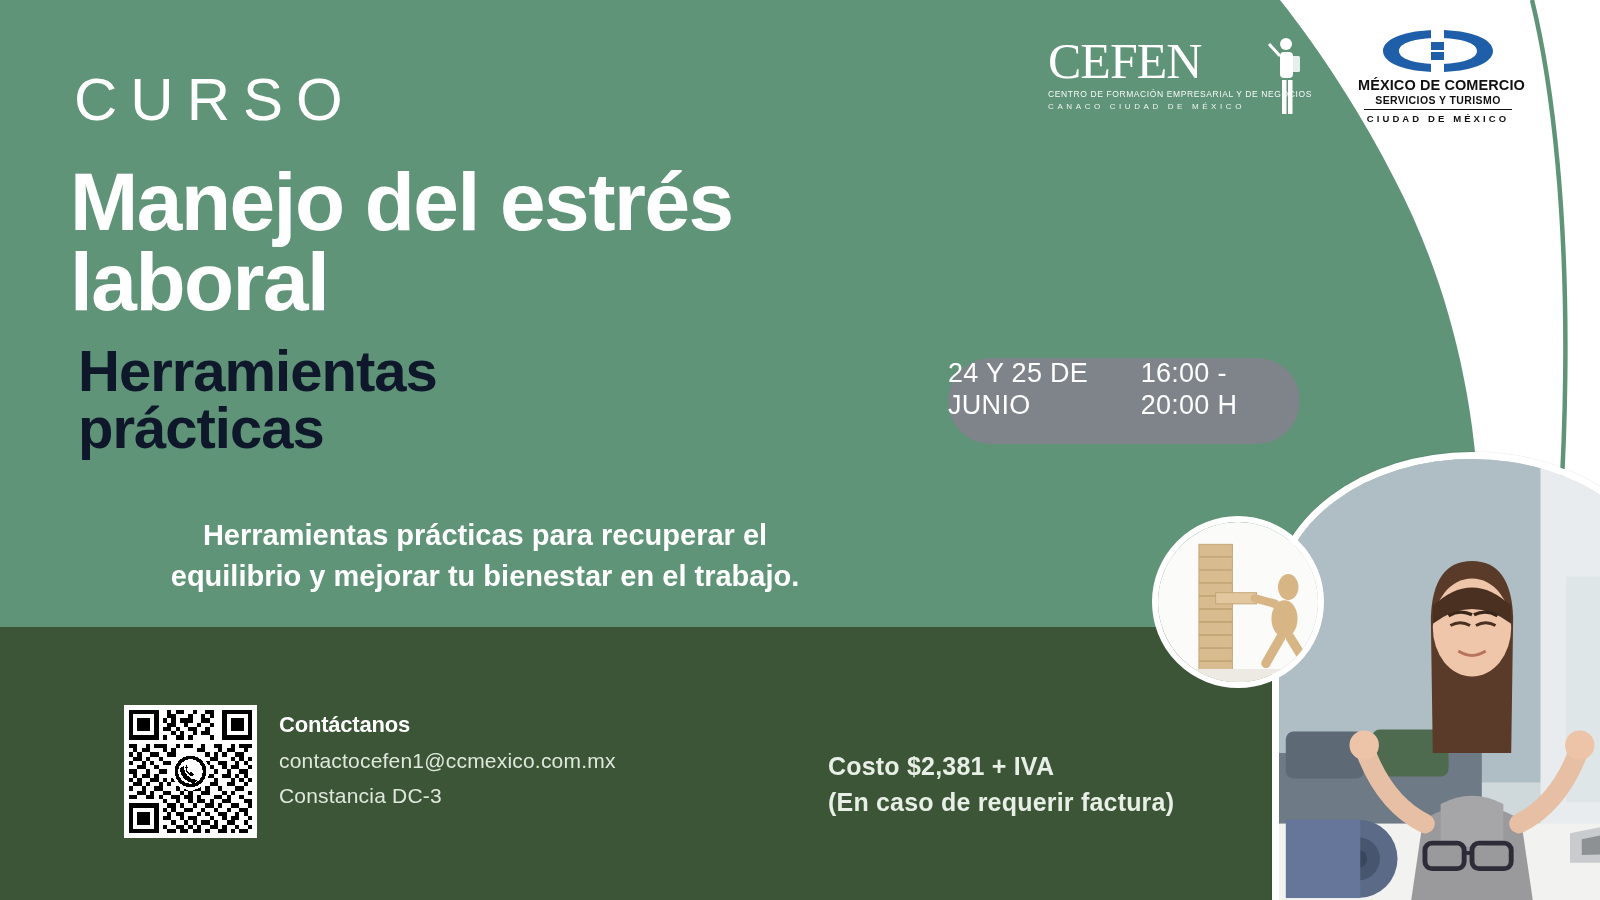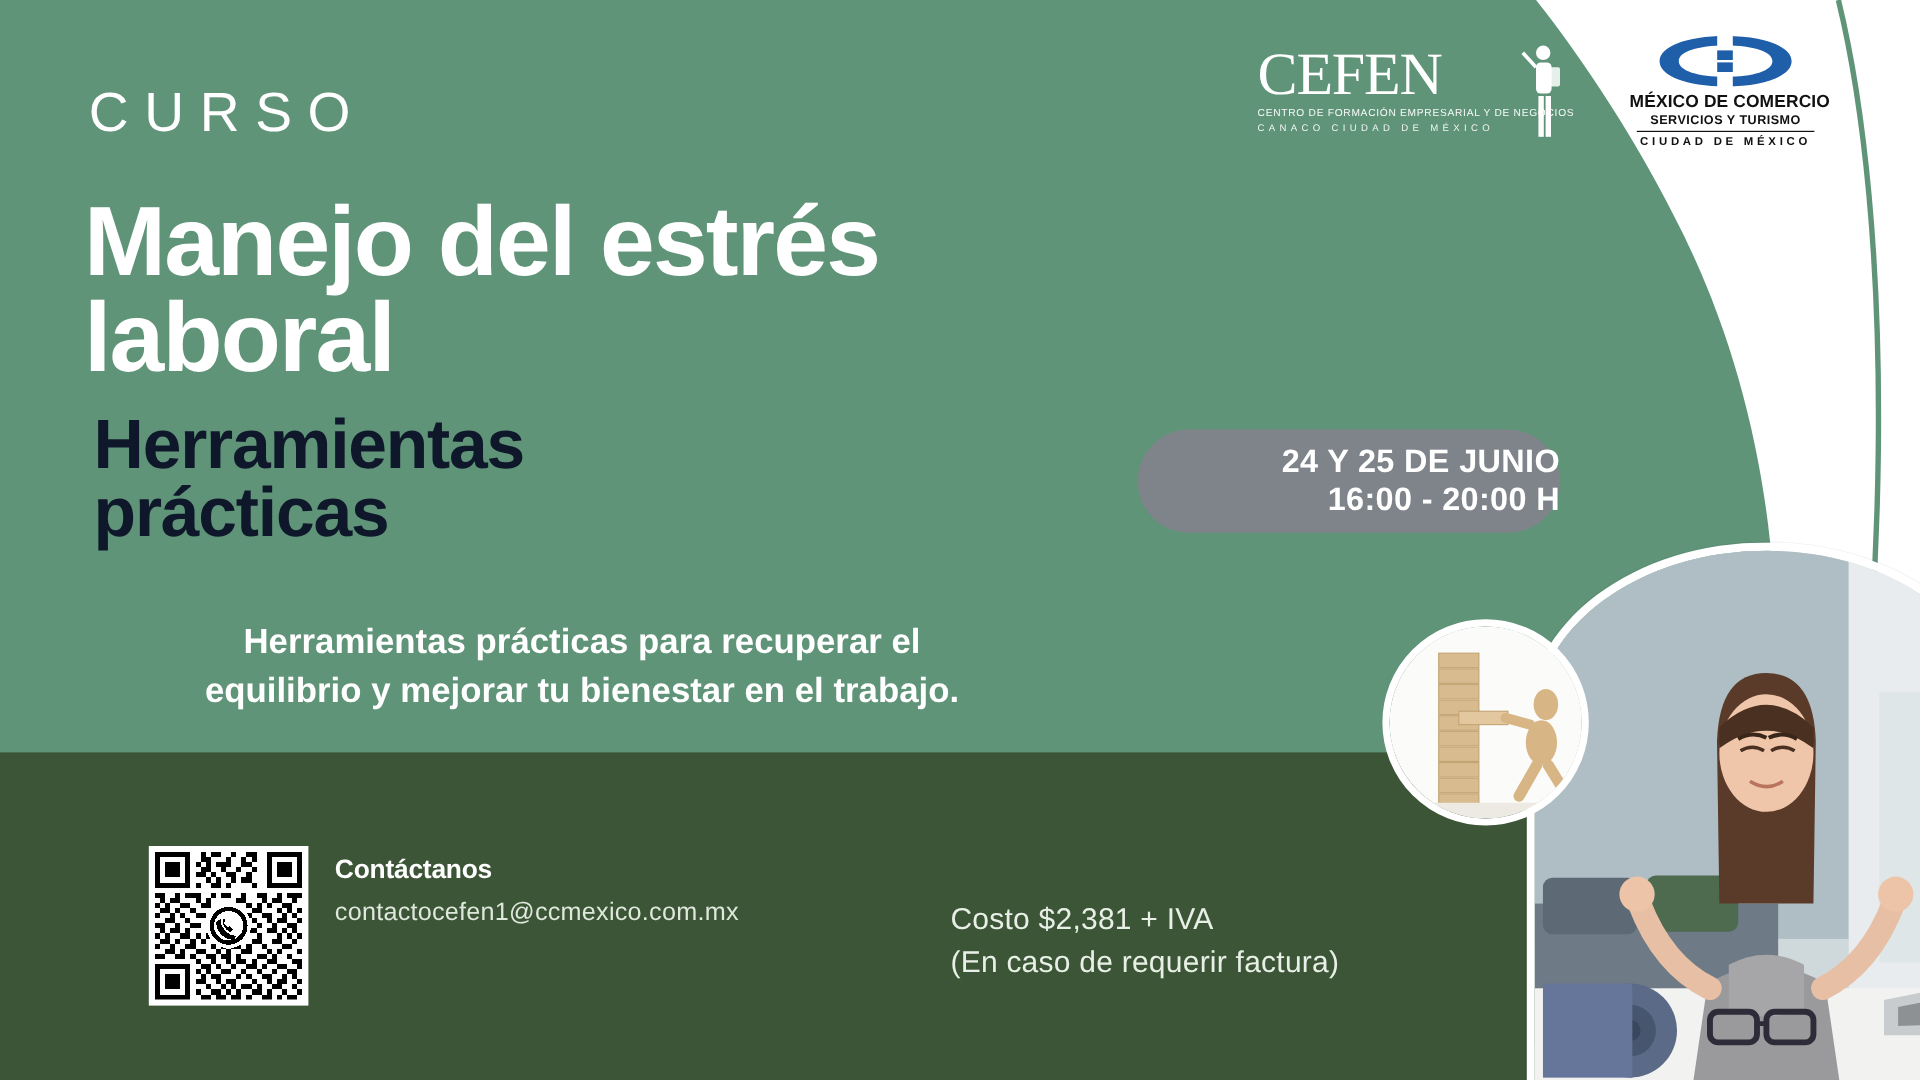--- a/index.html
+++ b/index.html
@@ -28,21 +28,21 @@
 
   
   .swoosh {
     position:absolute; right:0; top:0; width:340px; height:900px;
     pointer-events:none;
   }
 
   
   .curso {
     position:absolute; left:74px; top:70px;
-    font-size:46px;
+    font-size:60px;
     font-weight:300;
     letter-spacing:13px;
     color:#ffffff;
     line-height:1;
     font-family:"Liberation Sans", sans-serif;
   }
   .title-main {
     position:absolute; left:70px; top:162px;
     width:900px;
     font-size:82px;
@@ -69,24 +69,24 @@
     line-height:1.42;
     text-align:center;
   }
 
   
   .date-pill {
     position:absolute; left:948px; top:358px;
     width:352px; height:86px;
     background:#7e8489;
     border-radius:43px;
-    display:flex; flex-direction:column;
-    align-items:flex-end; justify-content:center;
+    display:flex; flex-direction:row;
+    align-items:flex-start; justify-content:center;
     color:#ffffff;
-    font-weight:bold;
+    font-weight:normal;
     line-height:1.18;
   }
   .date-pill div { font-size:27px; letter-spacing:0.3px; }
 
   
   .logo-cefen {
     position:absolute; left:1048px; top:36px;
     width:250px; height:86px;
     color:#ffffff;
   }
@@ -154,24 +154,24 @@
   }
   .contact-title {
     font-size:22px; font-weight:bold; color:#ffffff;
     letter-spacing:-0.2px; margin-bottom:11px;
   }
   .contact-line {
     font-size:21px; font-weight:300; color:#dfe8dc;
     letter-spacing:0.2px; margin-bottom:11px;
   }
   .price {
-    position:absolute; left:792px; top:748px;
+    position:absolute; left:828px; top:748px;
     color:#e8efe6;
     font-size:25px;
-    font-weight:400;
+    font-weight:700;
     line-height:1.45;
     letter-spacing:0.2px;
   }
 </style>
 </head>
 <body>
 
 <div id="flyer">
 
   <div class="band-top"></div>
@@ -519,20 +519,21 @@
         <circle cx="14.5" cy="14.5" r="3.3" fill="none" stroke="#000" stroke-width="0.85"></circle>
         <path d="M12.9 13.2c0 1.9 1.5 3.3 3.2 3.3l-.7.8c-1.9-.1-3.4-1.6-3.4-3.5z" fill="#000"></path>
         <path d="M13.3 13.4c-.1.9.5 1.9 1.5 2.3l.5-.5-.6-.6-.4.2c-.3-.2-.6-.5-.7-.9l.3-.3-.3-.6z" fill="#000"></path>
       </g>
     </svg>
   </div>
 
   <div class="contact">
     <div class="contact-title">Contáctanos</div>
     <div class="contact-line">contactocefen1@ccmexico.com.mx</div>
+    <div class="contact-line">Constancia DC-3</div>
   </div>
 
   <div class="price">
     <div>Costo $2,381 + IVA</div>
     <div>(En caso de requerir factura)</div>
   </div>
 
 </div>
 
 </body></html>

